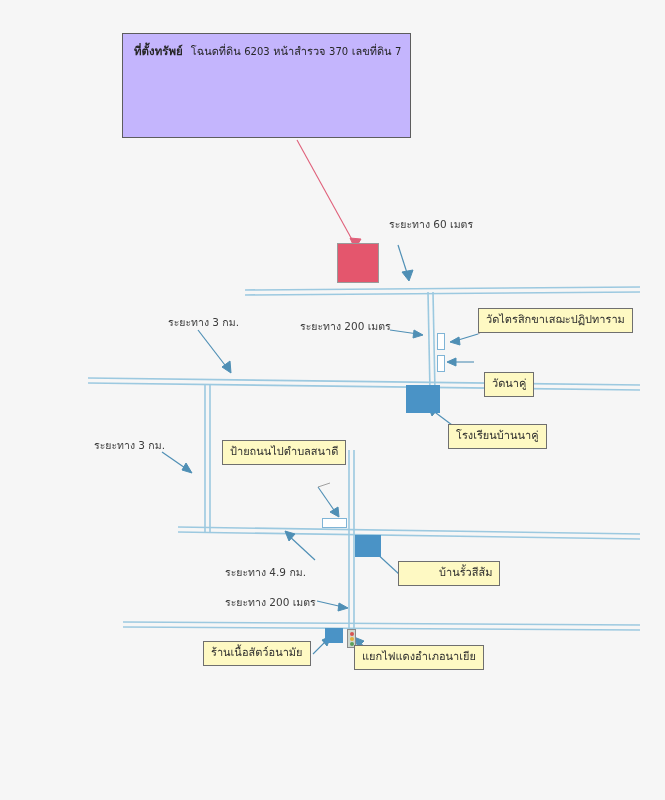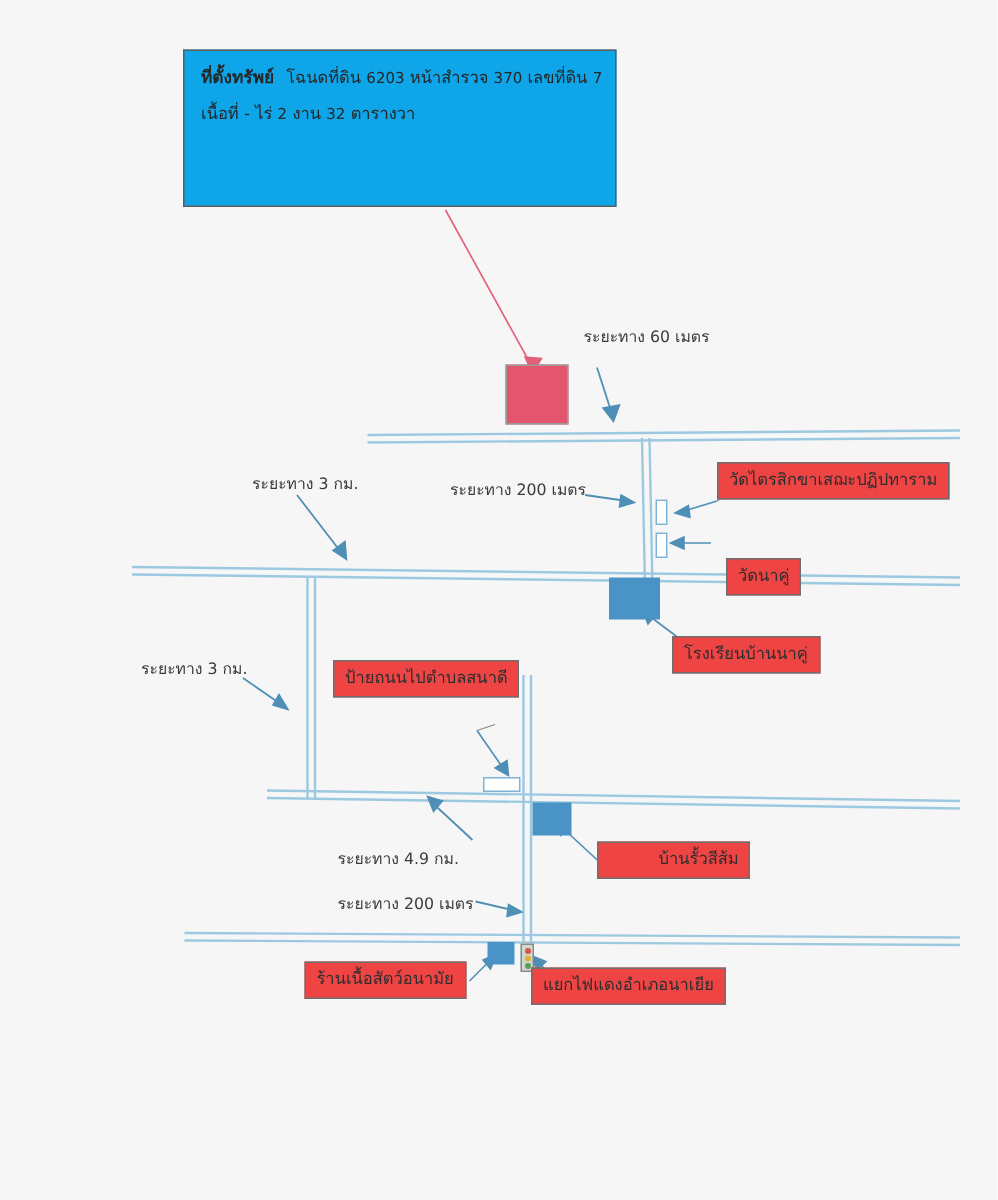--- a/index.html
+++ b/index.html
@@ -18,34 +18,34 @@
       linear-gradient(90deg, rgba(0,0,0,0.018) 0 1px, transparent 1px 100%) 60px 0/1px 100%,
       linear-gradient(90deg, rgba(0,0,0,0.015) 0 1px, transparent 1px 100%) 585px 0/1px 100%;
     pointer-events:none;
   }
   #map-canvas{position:absolute;left:0;top:0;width:665px;height:800px;}
 
   
   .label-box{
     position:absolute;
     border:1px solid #6f6f6f;
-    background:#ef4444;
+    background:#fef9c3;
     color:#2e2e2e;
     font-size:11px;
     line-height:1.35;
     padding:4px 7px;
     white-space:nowrap;
     box-sizing:border-box;
   }
   .info-box{
     position:absolute;
     left:122px;top:33px;
     width:289px;height:105px;
     border:1px solid #5d5d5d;
-    background:#0ea5e9;
+    background:#c4b5fd;
     box-sizing:border-box;
     padding:10px 11px 0 11px;
     color:#262626;
   }
   .info-line{font-size:11px;line-height:1.25;white-space:nowrap;}
   .info-line.l1{margin-bottom:9px;}
   .info-line.l2{margin-bottom:13px;}
   .info-title{font-weight:bold;font-size:11.5px;margin-right:8px;}
   .num{font-size:10px;}
 
@@ -209,28 +209,20 @@
 
 <div class="info-box">
   <div class="info-line l1">
     <span class="info-title">ที่ตั้งทรัพย์</span><span>โฉนดที่ดิน</span>
     <span class="num">6203</span>
     <span>หน้าสำรวจ</span>
     <span class="num">370</span>
     <span>เลขที่ดิน</span>
     <span class="num">7</span>
   </div>
-  <div class="info-line l3">
-    <span>เนื้อที่ -</span>
-    <span>ไร่</span>
-    <span class="num">2</span>
-    <span>งาน</span>
-    <span class="num">32</span>
-    <span>ตารางวา</span>
-  </div>
 </div>
 
 <div class="marker marker-property" style="left:337px;top:243px;width:42px;height:40px;"></div>
 
 <div class="marker marker-blue" style="left:406px;top:385px;width:34px;height:28px;"></div>
 
 <div class="marker marker-outline" style="left:437px;top:333px;width:8px;height:17px;"></div>
 
 <div class="marker marker-outline" style="left:437px;top:355px;width:8px;height:17px;"></div>
 

